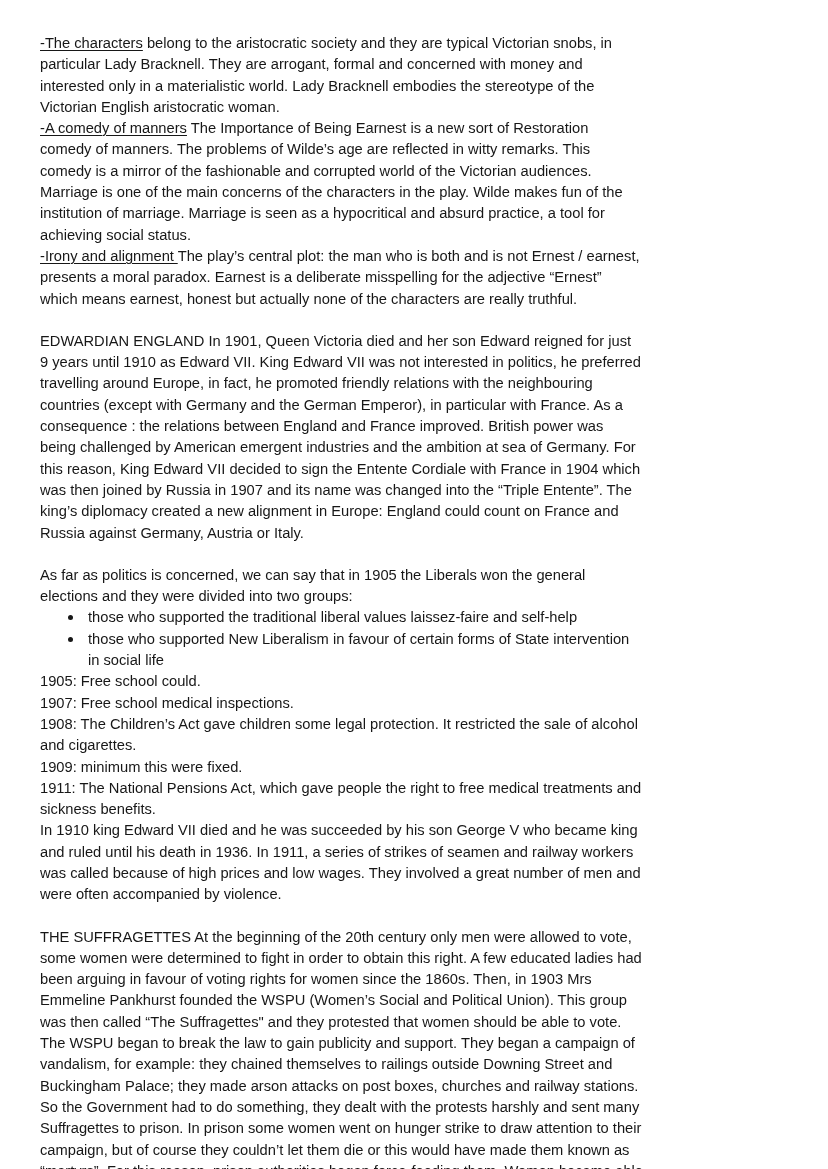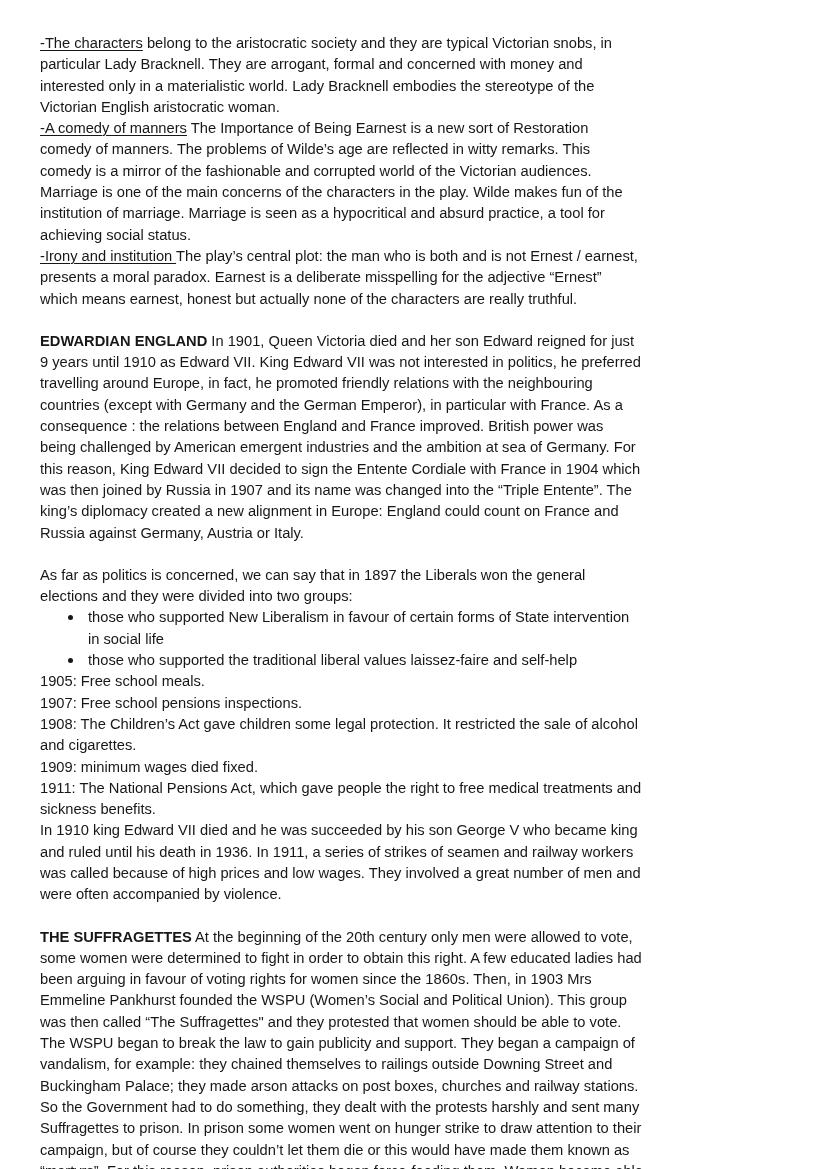--- a/index.html
+++ b/index.html
@@ -38,21 +38,21 @@
   }
   .block-gap {
     height: 21px;
   }
   .u {
     text-decoration: underline;
     text-underline-offset: 2px;
     text-decoration-thickness: 1px;
   }
   .b {
-    font-weight: bold;
+    font-weight: normal;
   }
   ul.bullets {
     margin: 0;
     padding: 0;
     list-style: none;
   }
   ul.bullets li {
     position: relative;
     padding-left: 48px;
     margin: 0;
@@ -77,45 +77,45 @@
 </style>
 </head>
 <body>
 
 <div class="page">
   <div class="doc-body">
 
     <div class="para">
       <span class="u inline-run">-The characters</span><span class="inline-run"> belong to the aristocratic society and they are typical Victorian snobs, in particular Lady Bracknell. They are arrogant, formal and concerned with money and interested only in a materialistic world. Lady Bracknell embodies the stereotype of the Victorian English aristocratic woman.</span><br>
       <span class="u inline-run">-A comedy of manners</span><span class="inline-run"> The Importance of Being Earnest is a new sort of Restoration comedy of manners. The problems of Wilde’s age are reflected in witty remarks. This comedy is a mirror of the fashionable and corrupted world of the Victorian audiences. Marriage is one of the main concerns of the characters in the play. Wilde makes fun of the institution of marriage. Marriage is seen as a hypocritical and absurd practice, a tool for achieving social status.</span><br>
-      <span class="u inline-run">-Irony and institution </span><span class="inline-run">The play’s central plot: the man who is both and is not Ernest / earnest, presents a moral paradox. Earnest is a deliberate misspelling for the adjective “Ernest” which means earnest, honest but actually none of the characters are really truthful.</span>
+      <span class="u inline-run">-Irony and alignment </span><span class="inline-run">The play’s central plot: the man who is both and is not Ernest / earnest, presents a moral paradox. Earnest is a deliberate misspelling for the adjective “Ernest” which means earnest, honest but actually none of the characters are really truthful.</span>
     </div>
 
     <div class="block-gap"></div>
 
     <div class="para">
       <span class="b inline-run">EDWARDIAN ENGLAND</span><span class="inline-run"> In 1901, Queen Victoria died and her son Edward reigned for just 9 years until 1910 as Edward VII. King Edward VII was not interested in politics, he preferred travelling around Europe, in fact, he promoted friendly relations with the neighbouring countries (except with Germany and the German Emperor), in particular with France. As a consequence : the relations between England and France improved. British power was being challenged by American emergent industries and the ambition at sea of Germany. For this reason, King Edward VII decided to sign the Entente Cordiale with France in 1904 which was then joined by Russia in 1907 and its name was changed into the “Triple Entente”. The king’s diplomacy created a new alignment in Europe: England could count on France and Russia against Germany, Austria or Italy.</span>
     </div>
 
     <div class="block-gap"></div>
 
 
-    <div class="para">As far as politics is concerned, we can say that in 1897 the Liberals won the general elections and they were divided into two groups:</div>
+    <div class="para">As far as politics is concerned, we can say that in 1905 the Liberals won the general elections and they were divided into two groups:</div>
 
     <ul class="bullets">
+      <li><span class="dot"></span><span>those who supported the traditional liberal values laissez-faire and self-help</span></li>
       <li><span class="dot"></span><span>those who supported New Liberalism in favour of certain forms of State intervention in social life</span></li>
-      <li><span class="dot"></span><span>those who supported the traditional liberal values laissez-faire and self-help</span></li>
     </ul>
 
 
     <div class="para">
-      <span class="line">1905: Free school meals.</span>
-      <span class="line">1907: Free school pensions inspections.</span>
+      <span class="line">1905: Free school could.</span>
+      <span class="line">1907: Free school medical inspections.</span>
       <span class="line">1908: The Children’s Act gave children some legal protection. It restricted the sale of alcohol and cigarettes.</span>
-      <span class="line">1909: minimum wages died fixed.</span>
+      <span class="line">1909: minimum this were fixed.</span>
       <span class="line">1911: The National Pensions Act, which gave people the right to free medical treatments and sickness benefits.</span>
     </div>
 
     <div class="para">In 1910 king Edward VII died and he was succeeded by his son George V who became king and ruled until his death in 1936. In 1911, a series of strikes of seamen and railway workers was called because of high prices and low wages. They involved a great number of men and were often accompanied by violence.</div>
 
     <div class="block-gap"></div>
 
     <div class="para">
       <span class="b inline-run">THE SUFFRAGETTES</span><span class="inline-run"> At the beginning of the 20th century only men were allowed to vote, some women were determined to fight in order to obtain this right. A few educated ladies had been arguing in favour of voting rights for women since the 1860s. Then, in 1903 Mrs Emmeline Pankhurst founded the WSPU (Women’s Social and Political Union). This group was then called “The Suffragettes" and they protested that women should be able to vote. The WSPU began to break the law to gain publicity and support. They began a campaign of vandalism, for example: they chained themselves to railings outside Downing Street and Buckingham Palace; they made arson attacks on post boxes, churches and railway stations. So the Government had to do something, they dealt with the protests harshly and sent many Suffragettes to prison. In prison some women went on hunger strike to draw attention to their campaign, but of course they couldn’t let them die or this would have made them known as “martyrs”. For this reason, prison authorities began force-feeding them. Women became able to vote in 1918 after the end of the first world war as a reward for their work during the war, men understood that women were able to do their work. At the beginning only women over the age of 30 could vote, then women started to vote from the age of 18. In Italy, the right to vote was given to women at the end of the second world war.</span>
     </div>

